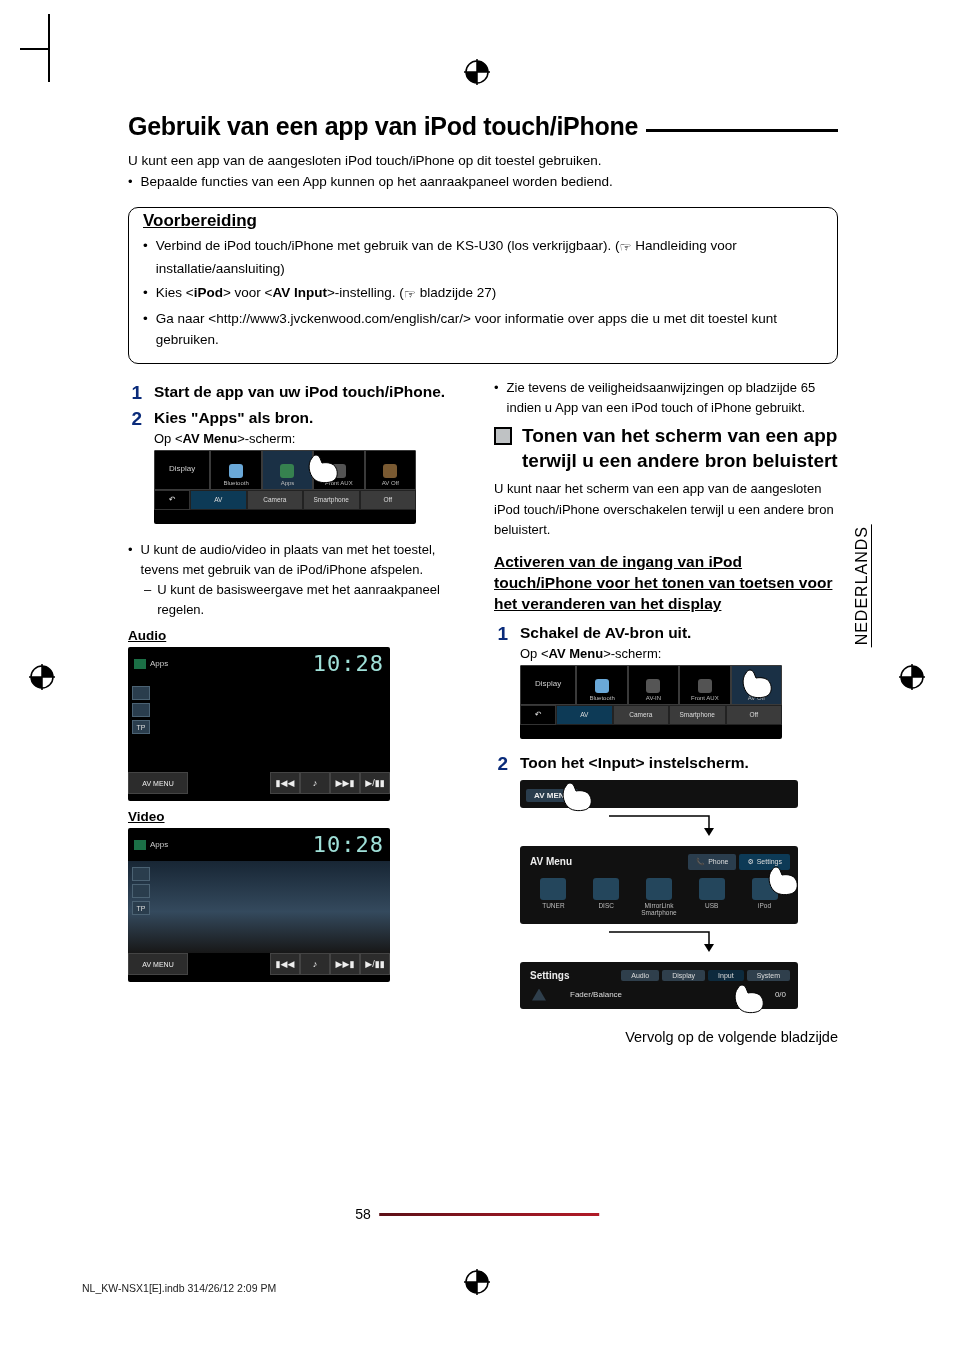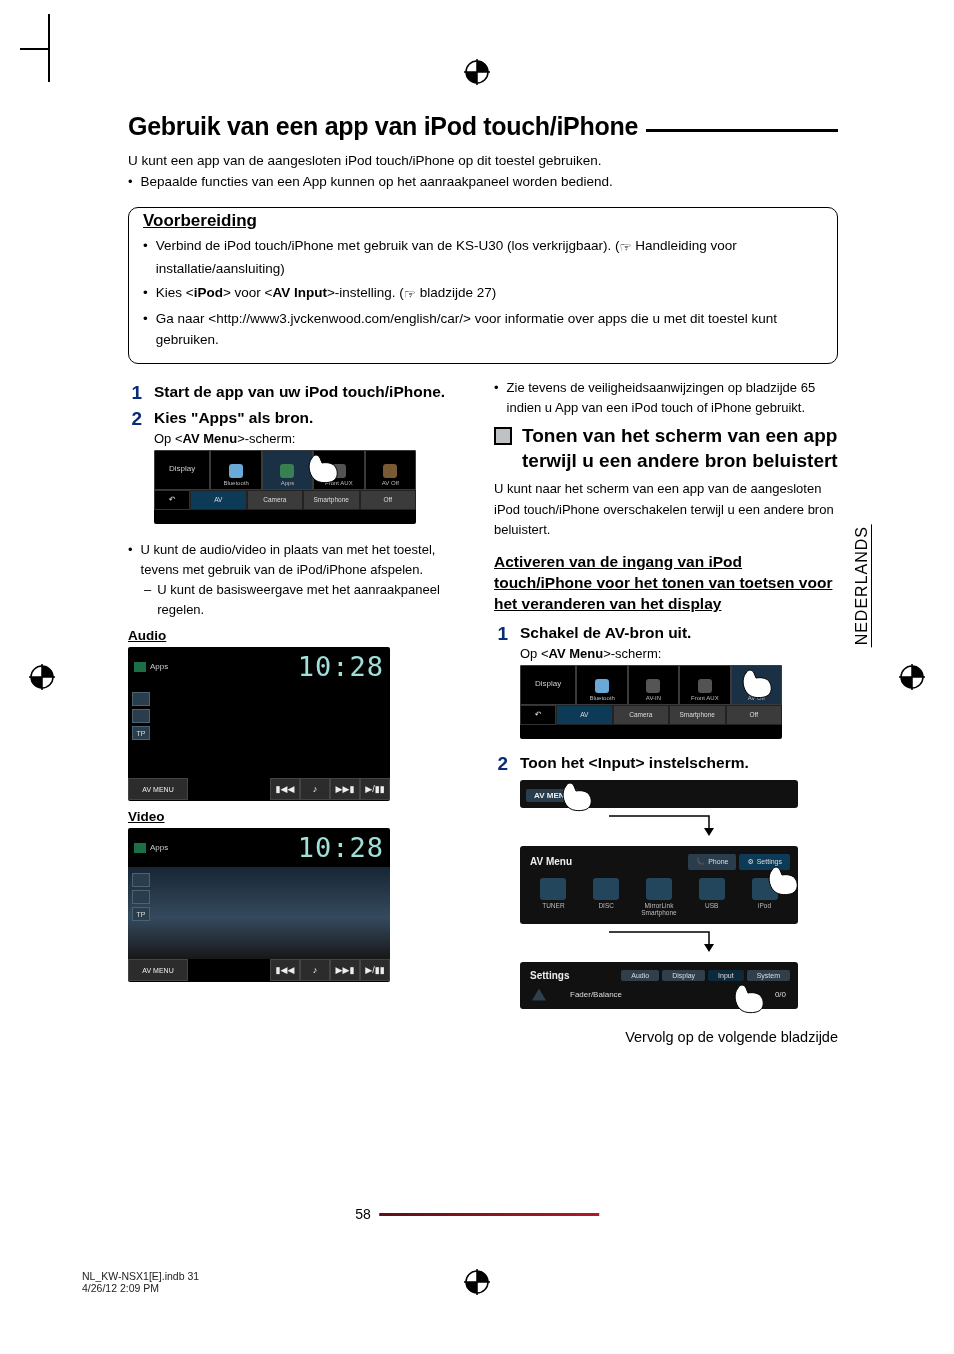--- a/index.html
+++ b/index.html
@@ -70,21 +70,21 @@
   .fig .botrow { display: flex; height: 20px; }
   .fig .tab { flex: 1; background: #3b3b3b; border: 1px solid #222; display: flex; align-items: center; justify-content: center; font-size: 6.5px; color: #ddd; }
   .fig .tab.sel { background: #0d3a56; }
   .fig .backcell { width: 36px; border: 1px solid #333; display:flex; align-items:center; justify-content:center; }
 
   .figwrap { position: relative; display: inline-block; }
 
   .app-top { display:flex; align-items:center; justify-content:space-between; padding: 4px 6px; }
   .app-top .src { display:flex; align-items:center; gap:4px; font-size: 8px; color:#ccc; }
   .app-top .src .sq { width:12px; height:10px; background:#1b6f46; }
-  .app-top .clock { font-family: "DS-Digital", monospace; font-size: 27px; color:#9fe0d8; letter-spacing:1px; }
+  .app-top .clock { font-family: "DS-Digital", monospace; font-size: 22px; color:#9fe0d8; letter-spacing:1px; }
   .app-mid { height: 92px; position:relative; }
   .app-sideicons { position:absolute; left:4px; top:6px; display:flex; flex-direction:column; gap:3px; }
   .app-sideicons .si { width:18px; height:14px; background:#2a3d4d; border:1px solid #4b6273; }
   .app-bot { display:flex; height:22px; }
   .app-bot .mbtn { width:60px; background:#2c2c2c; border:1px solid #444; display:flex; align-items:center; justify-content:center; font-size:7px; color:#eee; }
   .app-bot .spacer { flex:1; }
   .app-bot .ctl { width:30px; background:#2c2c2c; border:1px solid #444; display:flex; align-items:center; justify-content:center; color:#eee; font-size:9px; }
   .video-bg { position:absolute; inset:0; background: linear-gradient(180deg,#1a2a3a,#3a5268 55%,#1a1a1a); opacity:.9; }
 
   .h2row { display:flex; gap:10px; align-items:flex-start; margin-top: 6px; }
@@ -115,21 +115,21 @@
   .pagenum { position:absolute; bottom: 132px; left: 50%; transform: translateX(-50%); font-size: 14px; display:flex; align-items:center; gap:8px; }
   .pagenum .bar { width: 220px; height: 3px; background: linear-gradient(90deg,#5b0f16,#8a1520,#b11a27); }
 
   .side-tab {
     position: absolute; right: 82px; top: 524px;
     writing-mode: vertical-rl; transform: rotate(180deg);
     font-size: 16px; letter-spacing: 1px; font-weight: 500;
     padding: 2px 0; border-left: 1px solid #000;
   }
 
-  .footer { position:absolute; bottom: 60px; left: 82px; right: 82px; display:flex; font-size: 10.5px; color:#222;flex-direction:column; }
+  .footer { position:absolute; bottom: 60px; left: 82px; right: 82px; display:flex; font-size: 10.5px; color:#222; }
 
   .hand-cursor svg { width: 40px; height: 34px; display:block; }
   .hand-abs { position:absolute; }
 </style>
 </head>
 <body>
 
 <div class="crop-mark crop-tl-v"></div>
 <div class="crop-mark crop-tl-h"></div>
 <div class="reg-mark reg-top">

